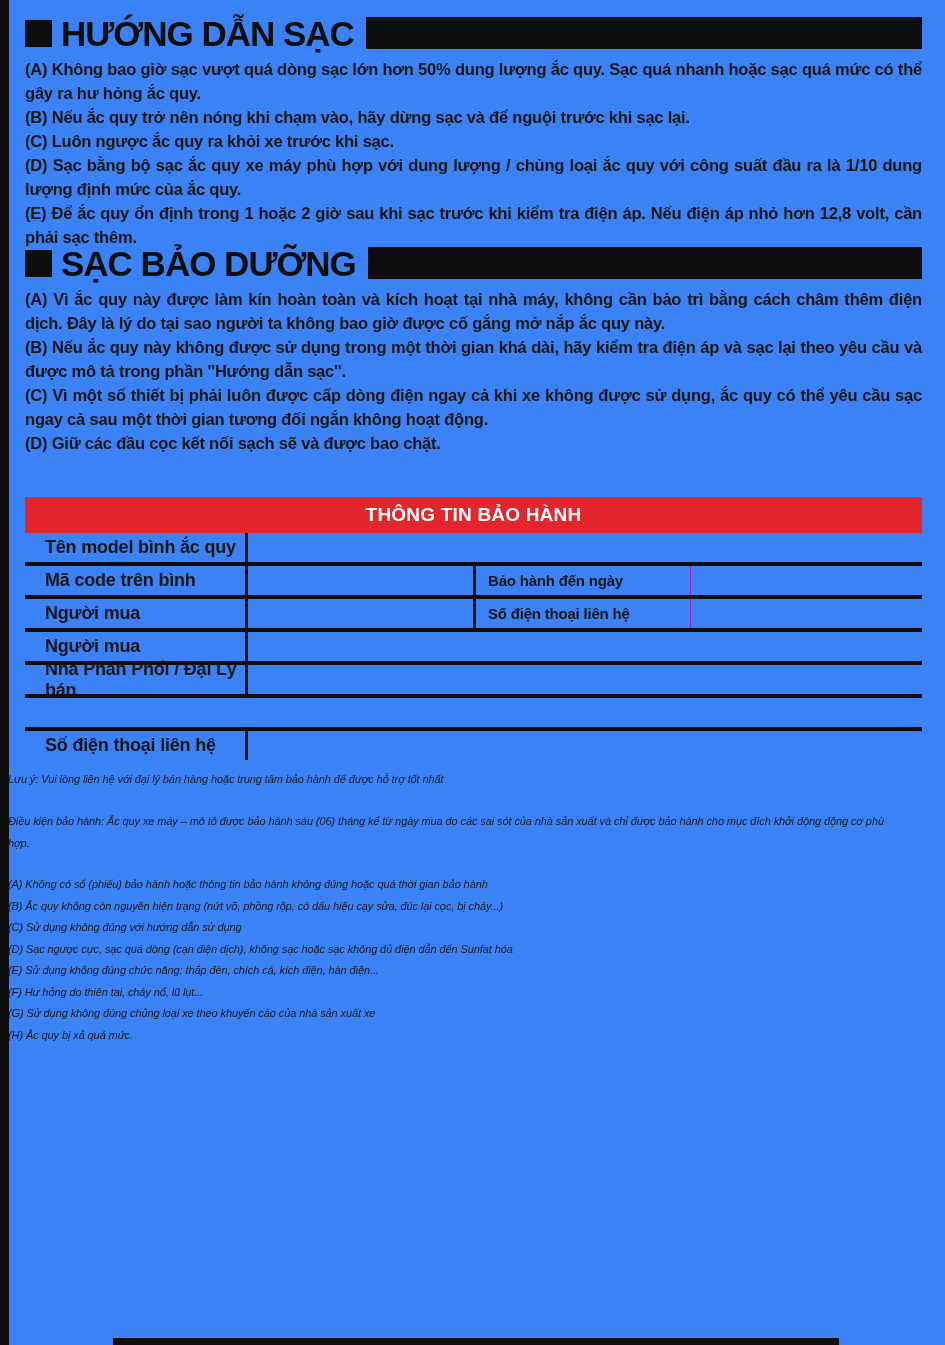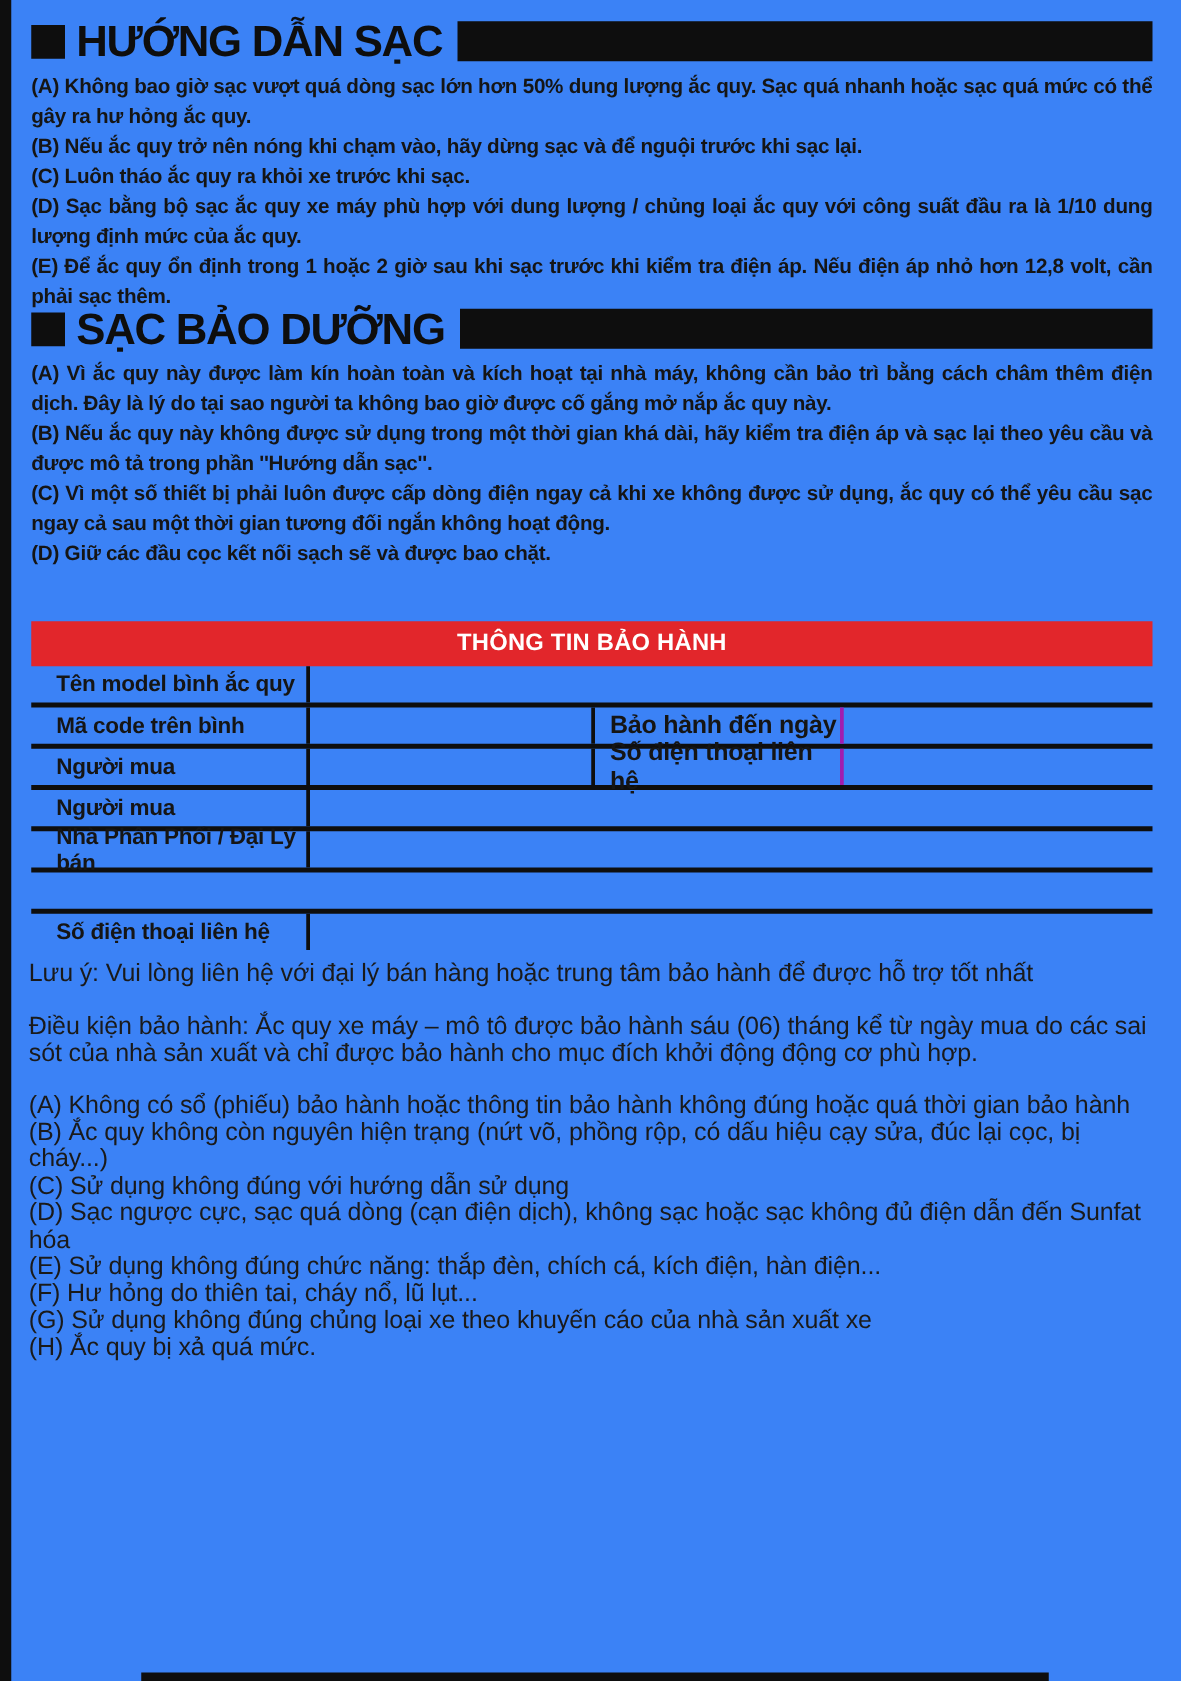--- a/index.html
+++ b/index.html
@@ -55,36 +55,36 @@
   }
   .wrow .cell-label{
     width:223px;flex:0 0 auto;box-sizing:border-box;padding-left:20px;
     font-size:18px;font-weight:bold;letter-spacing:-0.2px;color:#151515;
     border-right:3px solid #0e0e0e;height:100%;display:flex;align-items:center;
   }
   .wrow .cell-value{
     flex:1;height:100%;
   }
   .wrow .cell-label2{
-    width:202px;flex:0 0 auto;box-sizing:border-box;padding-left:12px;
-    font-size:20px;font-weight:bold;letter-spacing:-0.2px;color:#151515;
-    border-left:3px solid #0e0e0e;border-right:3px solid #a21caf;
+    width:218px;flex:0 0 auto;box-sizing:border-box;padding-left:12px;
+    font-size:15px;font-weight:bold;letter-spacing:-0.2px;color:#151515;
+    border-left:3px solid #0e0e0e;border-right:1px solid #a21caf;
     height:100%;display:flex;align-items:center;
   }
   .wrow .cell-value1{
     width:225px;flex:0 0 auto;height:100%;
   }
   .wrow .cell-value2{
     flex:1;height:100%;
   }
   
   .notes{
-    position:absolute;left:23px;top:768px;width:897px;
-    font-size:20px;font-weight:normal;letter-spacing:-0.1px;
-    line-height:22px;color:#1a1a1a;
+    position:absolute;left:8px;top:768px;width:897px;
+    font-size:11px;font-weight:normal;letter-spacing:-0.1px;
+    line-height:22px;color:#1a1a1a;font-style:italic;
   }
   .notes p{margin:0;}
   .notes .gap{height:20px;}
   .exclusions p{line-height:21.5px;}
 </style>
 </head>
 <body>
 
 <div class="page">
 
@@ -92,21 +92,21 @@
 
   <div class="section" style="top:16px;">
     <div class="section-header">
       <div class="marker"></div>
       <div class="section-title">HƯỚNG DẪN SẠC</div>
       <div class="title-bar"></div>
     </div>
     <div class="section-body">
       <p>(A) Không bao giờ sạc vượt quá dòng sạc lớn hơn 50% dung lượng ắc quy. Sạc quá nhanh hoặc sạc quá mức có thể gây ra hư hỏng ắc quy.</p>
       <p>(B) Nếu ắc quy trở nên nóng khi chạm vào, hãy dừng sạc và để nguội trước khi sạc lại.</p>
-      <p>(C) Luôn tháo ắc quy ra khỏi xe trước khi sạc.</p>
+      <p>(C) Luôn ngược ắc quy ra khỏi xe trước khi sạc.</p>
       <p>(D) Sạc bằng bộ sạc ắc quy xe máy phù hợp với dung lượng / chủng loại ắc quy với công suất đầu ra là 1/10 dung lượng định mức của ắc quy.</p>
       <p>(E) Để ắc quy ổn định trong 1 hoặc 2 giờ sau khi sạc trước khi kiểm tra điện áp. Nếu điện áp nhỏ hơn 12,8 volt, cần phải sạc thêm.</p>
     </div>
   </div>
 
   <div class="section" style="top:246px;">
     <div class="section-header">
       <div class="marker"></div>
       <div class="section-title">SẠC BẢO DƯỠNG</div>
       <div class="title-bar"></div>

